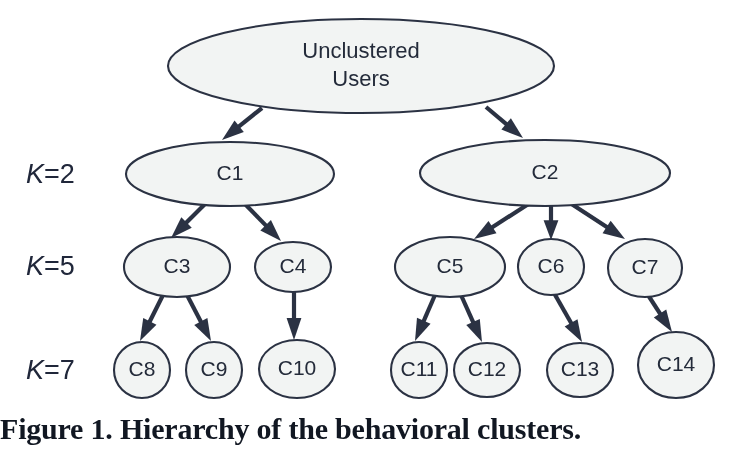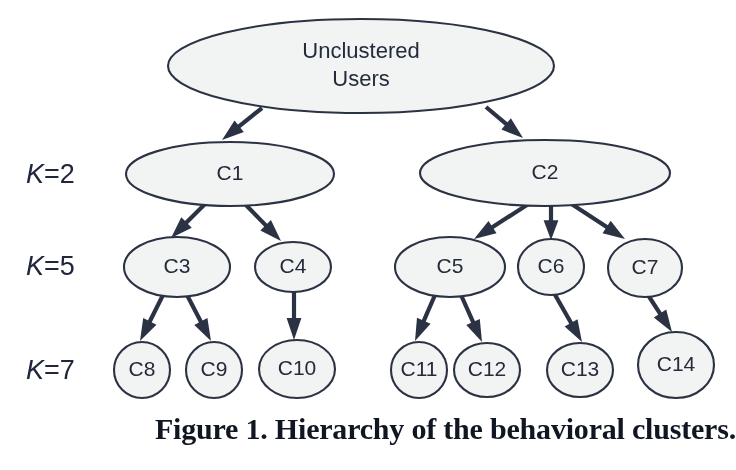--- a/index.html
+++ b/index.html
@@ -64,21 +64,21 @@
   }
   .edge-head {
     fill: #2b3243;
     stroke: none;
   }
   #caption {
     position: absolute;
     left: 0;
     top: 412px;
     width: 736px;
-    text-align: right;
+    text-align: left;
     font-family: "Liberation Serif", serif;
     font-weight: bold;
     font-size: 30px;
     letter-spacing: -0.2px;
     color: #111722;
     white-space: nowrap;
   }
 </style>
 </head>
 <body>

